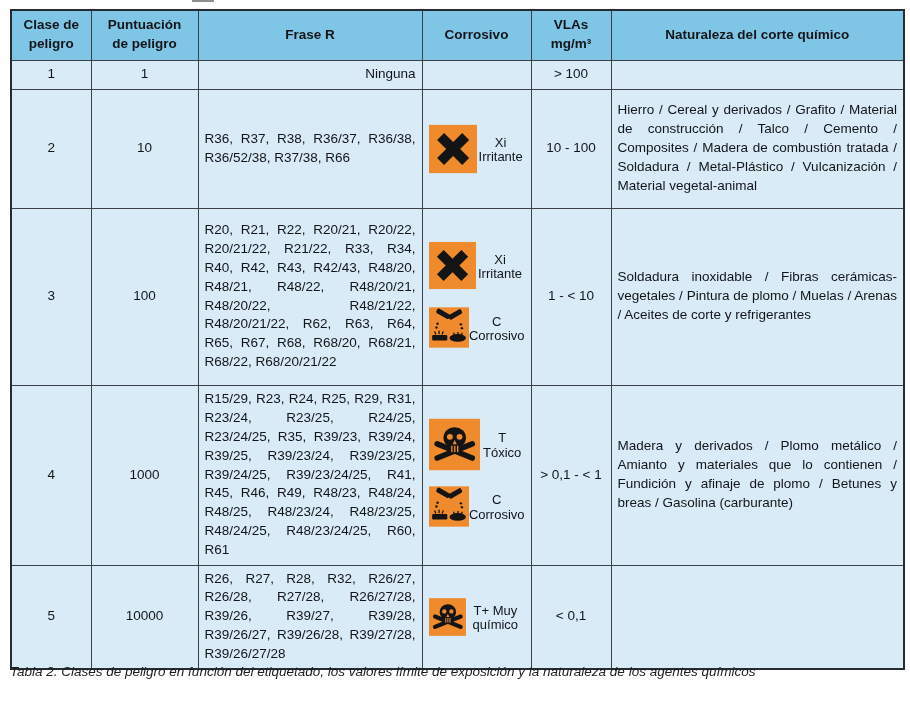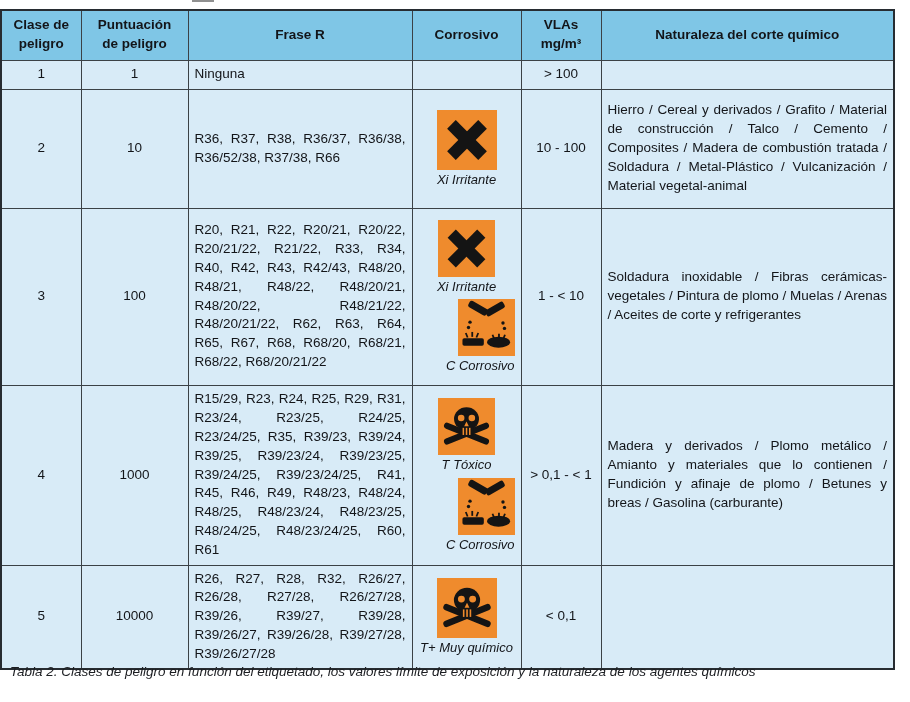--- a/index.html
+++ b/index.html
@@ -9,21 +9,21 @@
     background:#ffffff;
     font-family:"Liberation Sans","DejaVu Sans",sans-serif;
     color:#131519;
     overflow:hidden;
   }
   .crop-artifact{
     position:absolute;top:0;left:192px;width:22px;height:2px;
     background:#555;opacity:.65;
   }
   table.hazard{
-    position:absolute;left:0;top:9px;
+    position:absolute;left:10px;top:9px;
     border-collapse:collapse;table-layout:fixed;width:893px;
     border:2px solid #272c31;
   }
   table.hazard th, table.hazard td{
     border:1px solid #3b4146;
     padding:4px 6px;
     vertical-align:middle;
     font-size:13.5px;
     line-height:1.4;
   }
@@ -50,22 +50,22 @@
     hyphens:auto;
   }
   td.c-nat{
     text-align:justify;
     padding:6px 11px;
     line-height:1.42;
     hyphens:auto;
     margin-top:44px;
   }
   td.c-picto{text-align:center;padding:4px 2px;}
-  .picto{display:flex;flex-direction:column;align-items:center;font-style:italic;}
-  .picto + .picto{margin-top:5px;align-items:flex-end;}
+  .picto{display:flex;flex-direction:row;align-items:center;}
+  .picto + .picto{margin-top:5px;}
   .picto-icon{width:60px;height:60px;display:block;}
   .picto-icon.small{width:57px;height:57px;}
   .picto-label{font-size:13px;margin-top:3px;line-height:1.1;}
   .caption{
     position:absolute;left:10px;top:664px;width:890px;
     font-style:italic;
     font-size:13.5px;
     color:#1c1e22;
   }
 </style>
@@ -144,21 +144,21 @@
         <th>VLAs
 mg/m³</th>
         <th>Naturaleza del corte químico</th>
       </tr>
     </thead>
     <tbody>
 
       <tr class="r0">
         <td class="c-center">1</td>
         <td class="c-center">1</td>
-        <td class="c-frases" style="text-align:left">Ninguna</td>
+        <td class="c-frases" style="text-align:right">Ninguna</td>
         <td class="c-picto"></td>
         <td class="c-center">&gt; 100</td>
         <td class="c-nat"></td>
       </tr>
 
       <tr class="r1">
         <td class="c-center">2</td>
         <td class="c-center">10</td>
         <td class="c-frases">R36, R37, R38, R36/37, R36/38, R36/52/38, R37/38, R66</td>
         <td class="c-picto">

